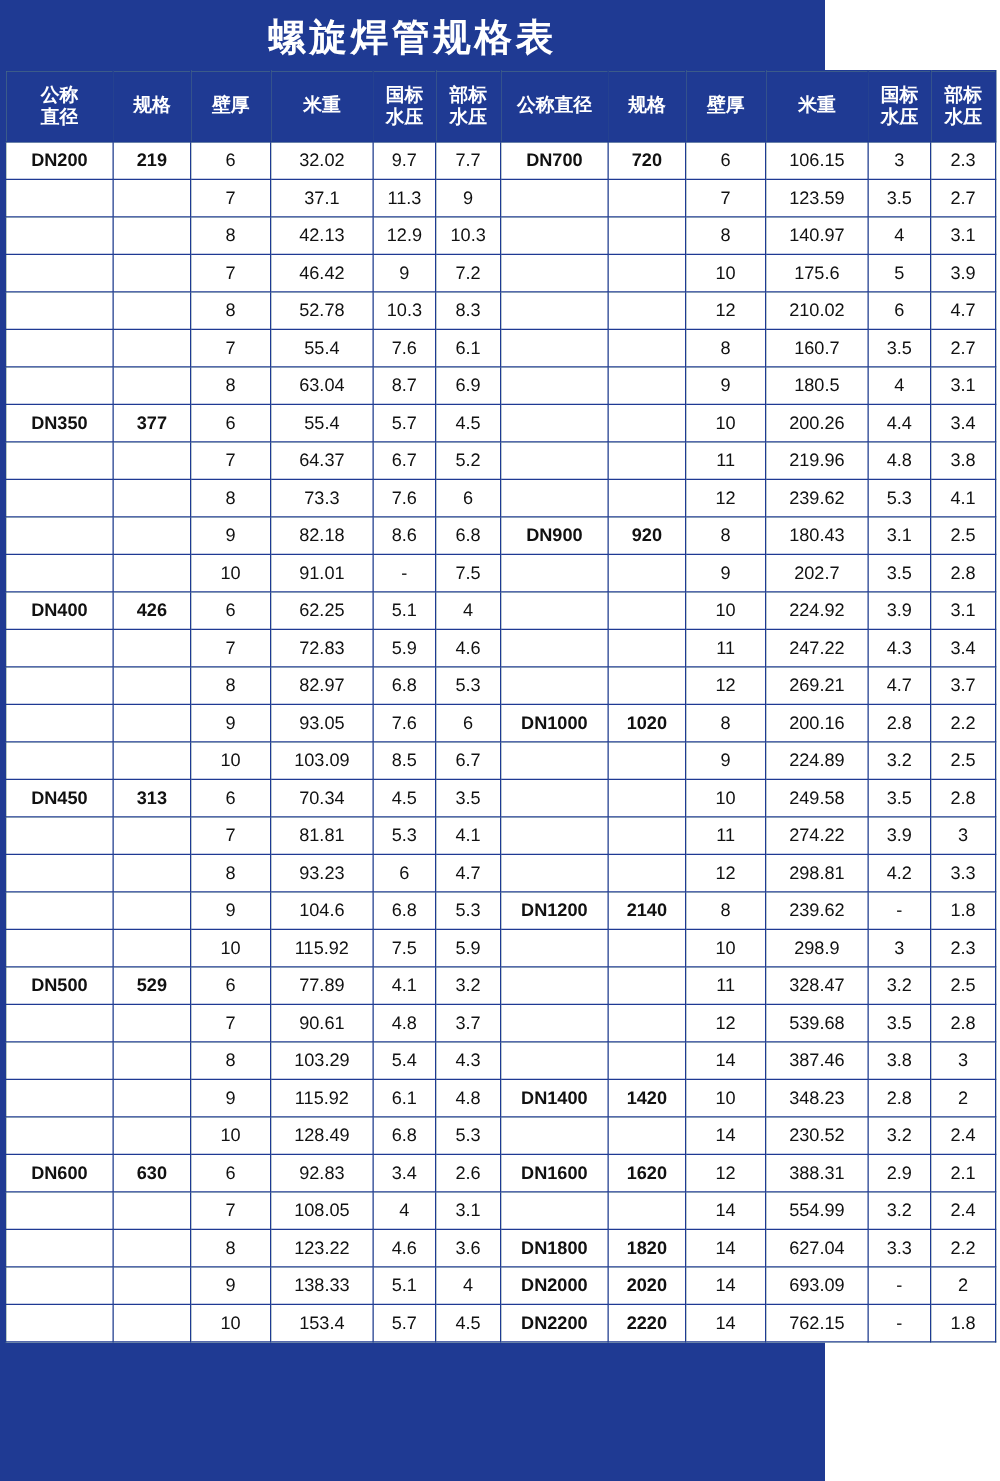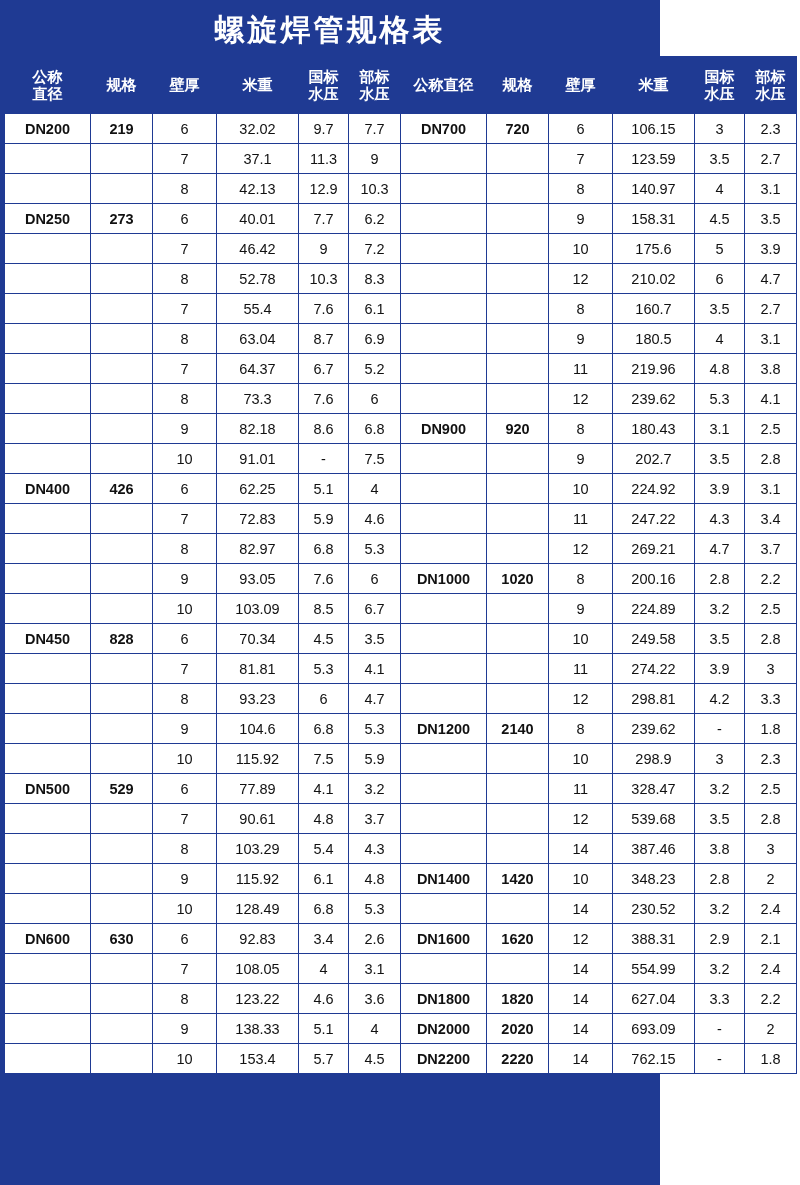--- a/index.html
+++ b/index.html
@@ -179,34 +179,20 @@
           <td>12.9</td>
           <td>10.3</td>
           <td class="dn"></td>
           <td class="spec-size"></td>
           <td>8</td>
           <td>140.97</td>
           <td>4</td>
           <td>3.1</td>
         </tr>
         <tr>
-          <td class="dn">DN250</td>
-          <td class="spec-size">273</td>
-          <td>6</td>
-          <td>40.01</td>
-          <td>7.7</td>
-          <td>6.2</td>
-          <td class="dn"></td>
-          <td class="spec-size"></td>
-          <td>9</td>
-          <td>158.31</td>
-          <td>4.5</td>
-          <td>3.5</td>
-        </tr>
-        <tr>
           <td class="dn"></td>
           <td class="spec-size"></td>
           <td>7</td>
           <td>46.42</td>
           <td>9</td>
           <td>7.2</td>
           <td class="dn"></td>
           <td class="spec-size"></td>
           <td>10</td>
           <td>175.6</td>
@@ -247,20 +233,34 @@
           <td>8</td>
           <td>63.04</td>
           <td>8.7</td>
           <td>6.9</td>
           <td class="dn"></td>
           <td class="spec-size"></td>
           <td>9</td>
           <td>180.5</td>
           <td>4</td>
           <td>3.1</td>
+        </tr>
+        <tr>
+          <td class="dn">DN350</td>
+          <td class="spec-size">377</td>
+          <td>6</td>
+          <td>55.4</td>
+          <td>5.7</td>
+          <td>4.5</td>
+          <td class="dn"></td>
+          <td class="spec-size"></td>
+          <td>10</td>
+          <td>200.26</td>
+          <td>4.4</td>
+          <td>3.4</td>
         </tr>
         <tr>
           <td class="dn"></td>
           <td class="spec-size"></td>
           <td>7</td>
           <td>64.37</td>
           <td>6.7</td>
           <td>5.2</td>
           <td class="dn"></td>
           <td class="spec-size"></td>
@@ -376,21 +376,21 @@
           <td>6.7</td>
           <td class="dn"></td>
           <td class="spec-size"></td>
           <td>9</td>
           <td>224.89</td>
           <td>3.2</td>
           <td>2.5</td>
         </tr>
         <tr>
           <td class="dn">DN450</td>
-          <td class="spec-size">828</td>
+          <td class="spec-size">313</td>
           <td>6</td>
           <td>70.34</td>
           <td>4.5</td>
           <td>3.5</td>
           <td class="dn"></td>
           <td class="spec-size"></td>
           <td>10</td>
           <td>249.58</td>
           <td>3.5</td>
           <td>2.8</td>

